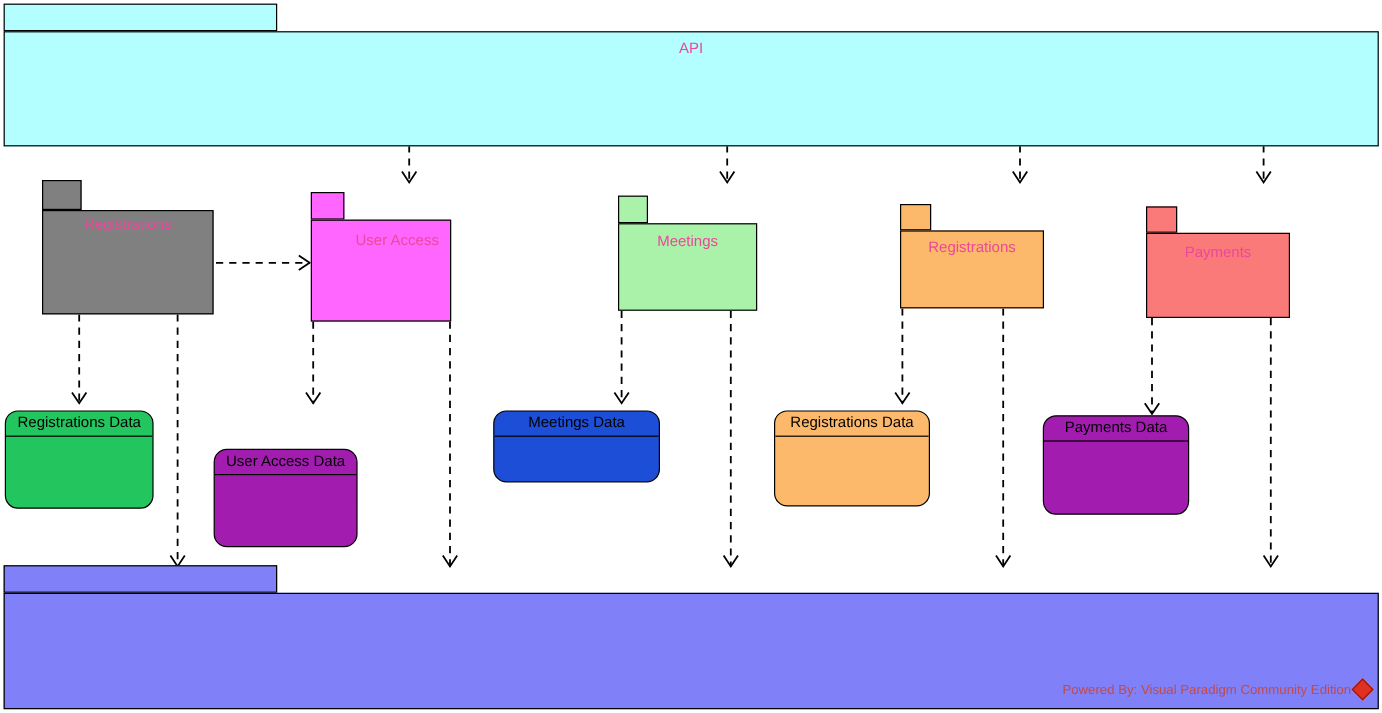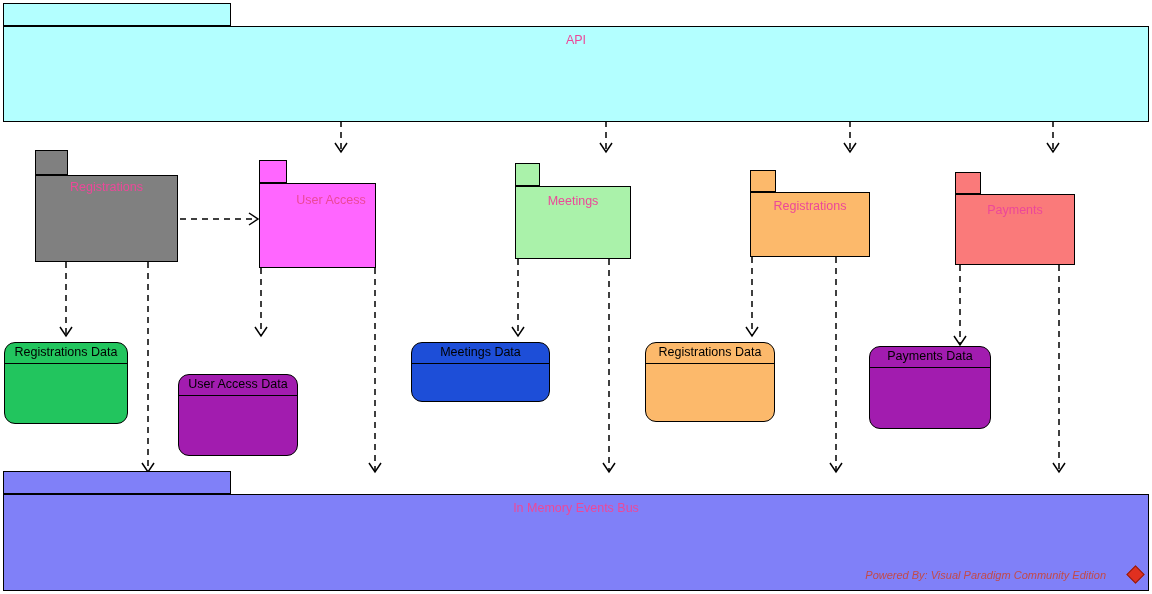--- a/index.html
+++ b/index.html
@@ -78,25 +78,24 @@
     white-space: nowrap;
   }
 
   
   #watermark {
     position: absolute;
     right: 10px;
     bottom: 13px;
     display: flex;
     align-items: center;
-    gap: 23px;
+    gap: 3px;
     font-size: 11px;
     color: #c24a4a;
     white-space: nowrap;
-    font-style: italic;
   }
   #watermark .vp-logo {
     width: 13px;
     height: 13px;
     background: #e03020;
     transform: rotate(45deg);
     border: 1px solid #8f1c12;
     box-sizing: border-box;
   }
 </style>
@@ -187,21 +186,20 @@
     <div class="dhead">Registrations Data</div>
   </div>
 
   <div class="datanode" style="left:869px; top:346px; width:122px; height:83px; background:#a21caf;">
     <div class="dhead">Payments Data</div>
   </div>
 
   <div class="pkg" style="left:3px; top:471px; width:1146px; height:120px;">
     <div class="tab" style="width:228px; height:23px; background:#8080f8;"></div>
     <div class="body" style="top:23px; width:1146px; height:97px; background:#8080f8;"></div>
-    <div class="label" style="top:30px;">In Memory Events Bus</div>
   </div>
 
   <div id="watermark">
     <span>Powered By: Visual Paradigm Community Edition</span>
     <span class="vp-logo"></span>
   </div>
 
 </div>
 
 </body></html>

